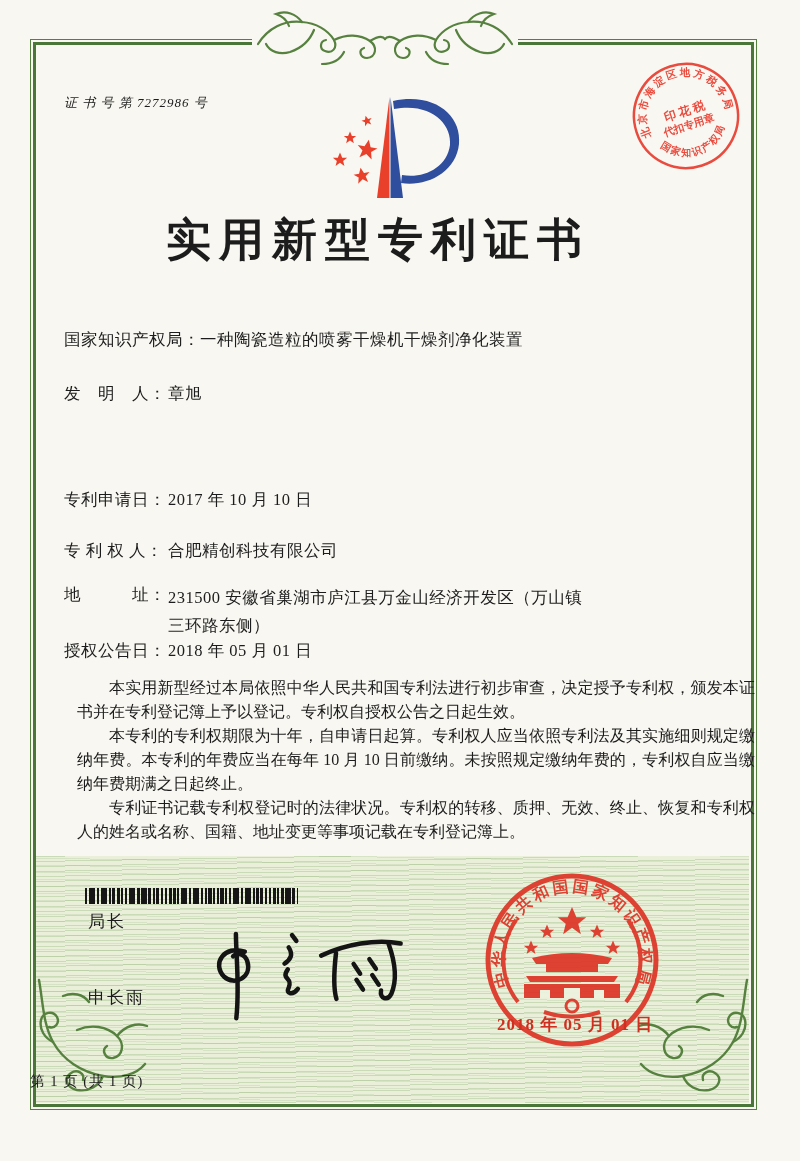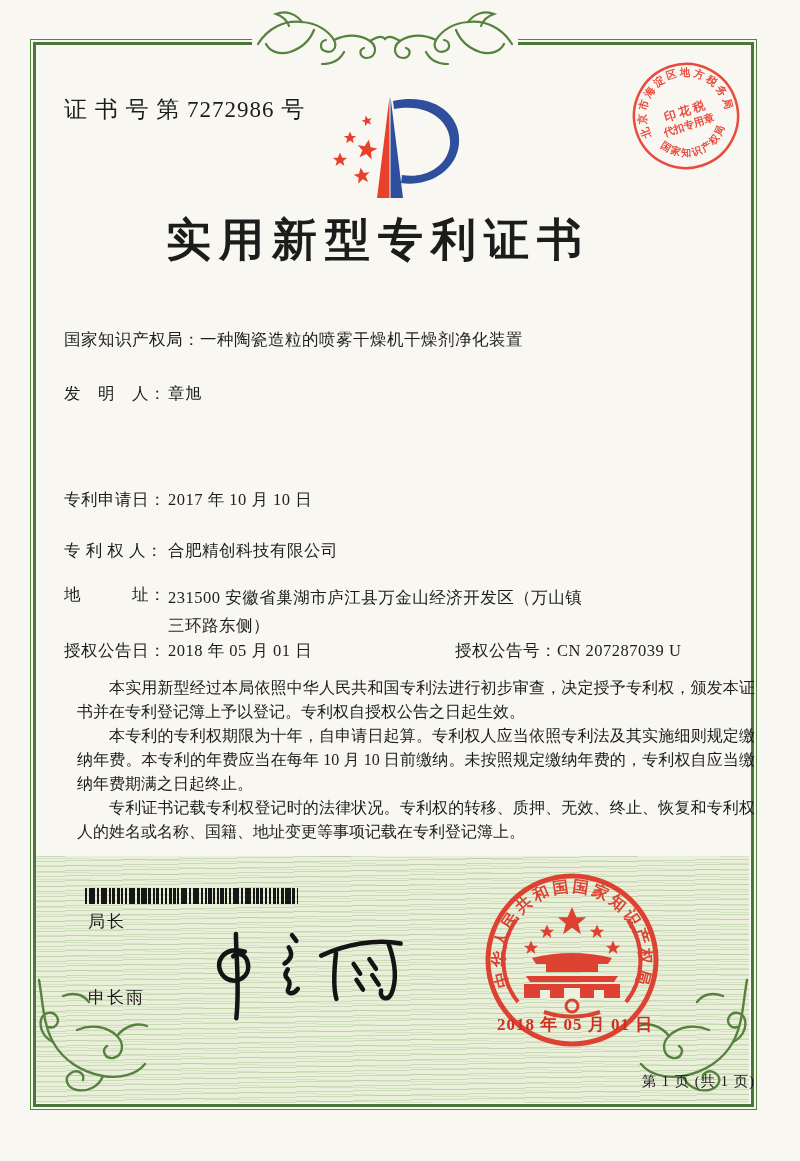--- a/index.html
+++ b/index.html
@@ -16,39 +16,39 @@
   .frame{position:absolute;left:30px;top:39px;width:725px;height:1069px;border:1px solid #55813e;}
   .frame-inner{position:absolute;inset:2px;border:3px solid #4a763a;}
   
   .band{
     position:absolute;left:36px;top:856px;width:713px;height:247px;
     background-color:#e9efd9;
     background-image:
       repeating-linear-gradient(179deg, rgba(130,170,105,0.30) 0 1px, rgba(0,0,0,0) 1px 5px),
       repeating-linear-gradient(181deg, rgba(130,170,105,0.18) 0 1px, rgba(0,0,0,0) 1px 7px);
   }
-  .certno{left:64px;top:94px;font-size:23px;letter-spacing:1px;white-space:nowrap;}
+  .certno{left:64px;top:94px;font-size:13px;letter-spacing:1px;white-space:nowrap;font-style:italic;}
   .title{left:30px;top:210px;width:688px;text-align:center;font-size:45px;font-weight:bold;letter-spacing:8px;padding-left:8px;box-sizing:border-box;white-space:nowrap;}
   .field-row{position:absolute;left:64px;font-size:16.5px;white-space:nowrap;letter-spacing:0.5px;}
   .flabel{display:inline-block;min-width:104px;}
   .addr-val{display:inline-block;vertical-align:top;}
   .addr-line{display:block;line-height:28px;}
   .paras{left:77px;top:676px;width:678px;font-size:16px;line-height:24px;text-align:justify;}
   .paras p{margin:0;text-indent:2em;}
   .barcode{
     left:85px;top:888px;width:213px;height:16px;
     background-image:
       repeating-linear-gradient(90deg,#161616 0 2px,transparent 2px 4px),
       repeating-linear-gradient(90deg,#161616 0 1px,transparent 1px 9px),
       repeating-linear-gradient(90deg,transparent 0 6px,#161616 6px 9px,transparent 9px 13px);
   }
   .sig-title{left:88px;top:910px;font-size:17px;letter-spacing:2px;}
   .sig-name{left:88px;top:986px;font-size:17px;letter-spacing:2px;}
   .seal-date{left:480px;top:1013px;width:190px;text-align:center;font-size:17px;font-weight:600;color:#cf2f1f;letter-spacing:1px;white-space:nowrap;}
-  .footer{left:30px;top:1072px;width:725px;text-align:right;font-size:14.5px;letter-spacing:1px;}
+  .footer{left:30px;top:1072px;width:725px;text-align:left;font-size:14.5px;letter-spacing:1px;}
   .flip{transform:scaleX(-1);}
   svg{display:block;}
 </style>
 </head>
 <body>
 
 <div class="page">
 
   <div class="frame">
     <div class="frame-inner"></div>
@@ -122,23 +122,20 @@
     <span class="flabel">专利申请日：</span><span>2017 年 10 月 10 日</span>
   </div>
   <div class="field-row" style="top:540px">
     <span class="flabel">专 利 权 人：</span><span>合肥精创科技有限公司</span>
   </div>
   <div class="field-row" style="top:584px">
     <span class="flabel">地　　　址：</span><span class="addr-val"><span class="addr-line">231500 安徽省巢湖市庐江县万金山经济开发区（万山镇</span><span class="addr-line">三环路东侧）</span></span>
   </div>
   <div class="field-row" style="top:640px">
     <span class="flabel">授权公告日：</span><span>2018 年 05 月 01 日</span>
-  </div>
-  <div class="field-row" style="top:640px;left:455px">
-    <span>授权公告号：</span><span>CN 207287039 U</span>
   </div>
 
   <div class="abs paras">
     <p>本实用新型经过本局依照中华人民共和国专利法进行初步审查，决定授予专利权，颁发本证书并在专利登记簿上予以登记。专利权自授权公告之日起生效。</p>
     <p>本专利的专利权期限为十年，自申请日起算。专利权人应当依照专利法及其实施细则规定缴纳年费。本专利的年费应当在每年 10 月 10 日前缴纳。未按照规定缴纳年费的，专利权自应当缴纳年费期满之日起终止。</p>
     <p>专利证书记载专利权登记时的法律状况。专利权的转移、质押、无效、终止、恢复和专利权人的姓名或名称、国籍、地址变更等事项记载在专利登记簿上。</p>
   </div>
 
   <div class="abs barcode"></div>
 

